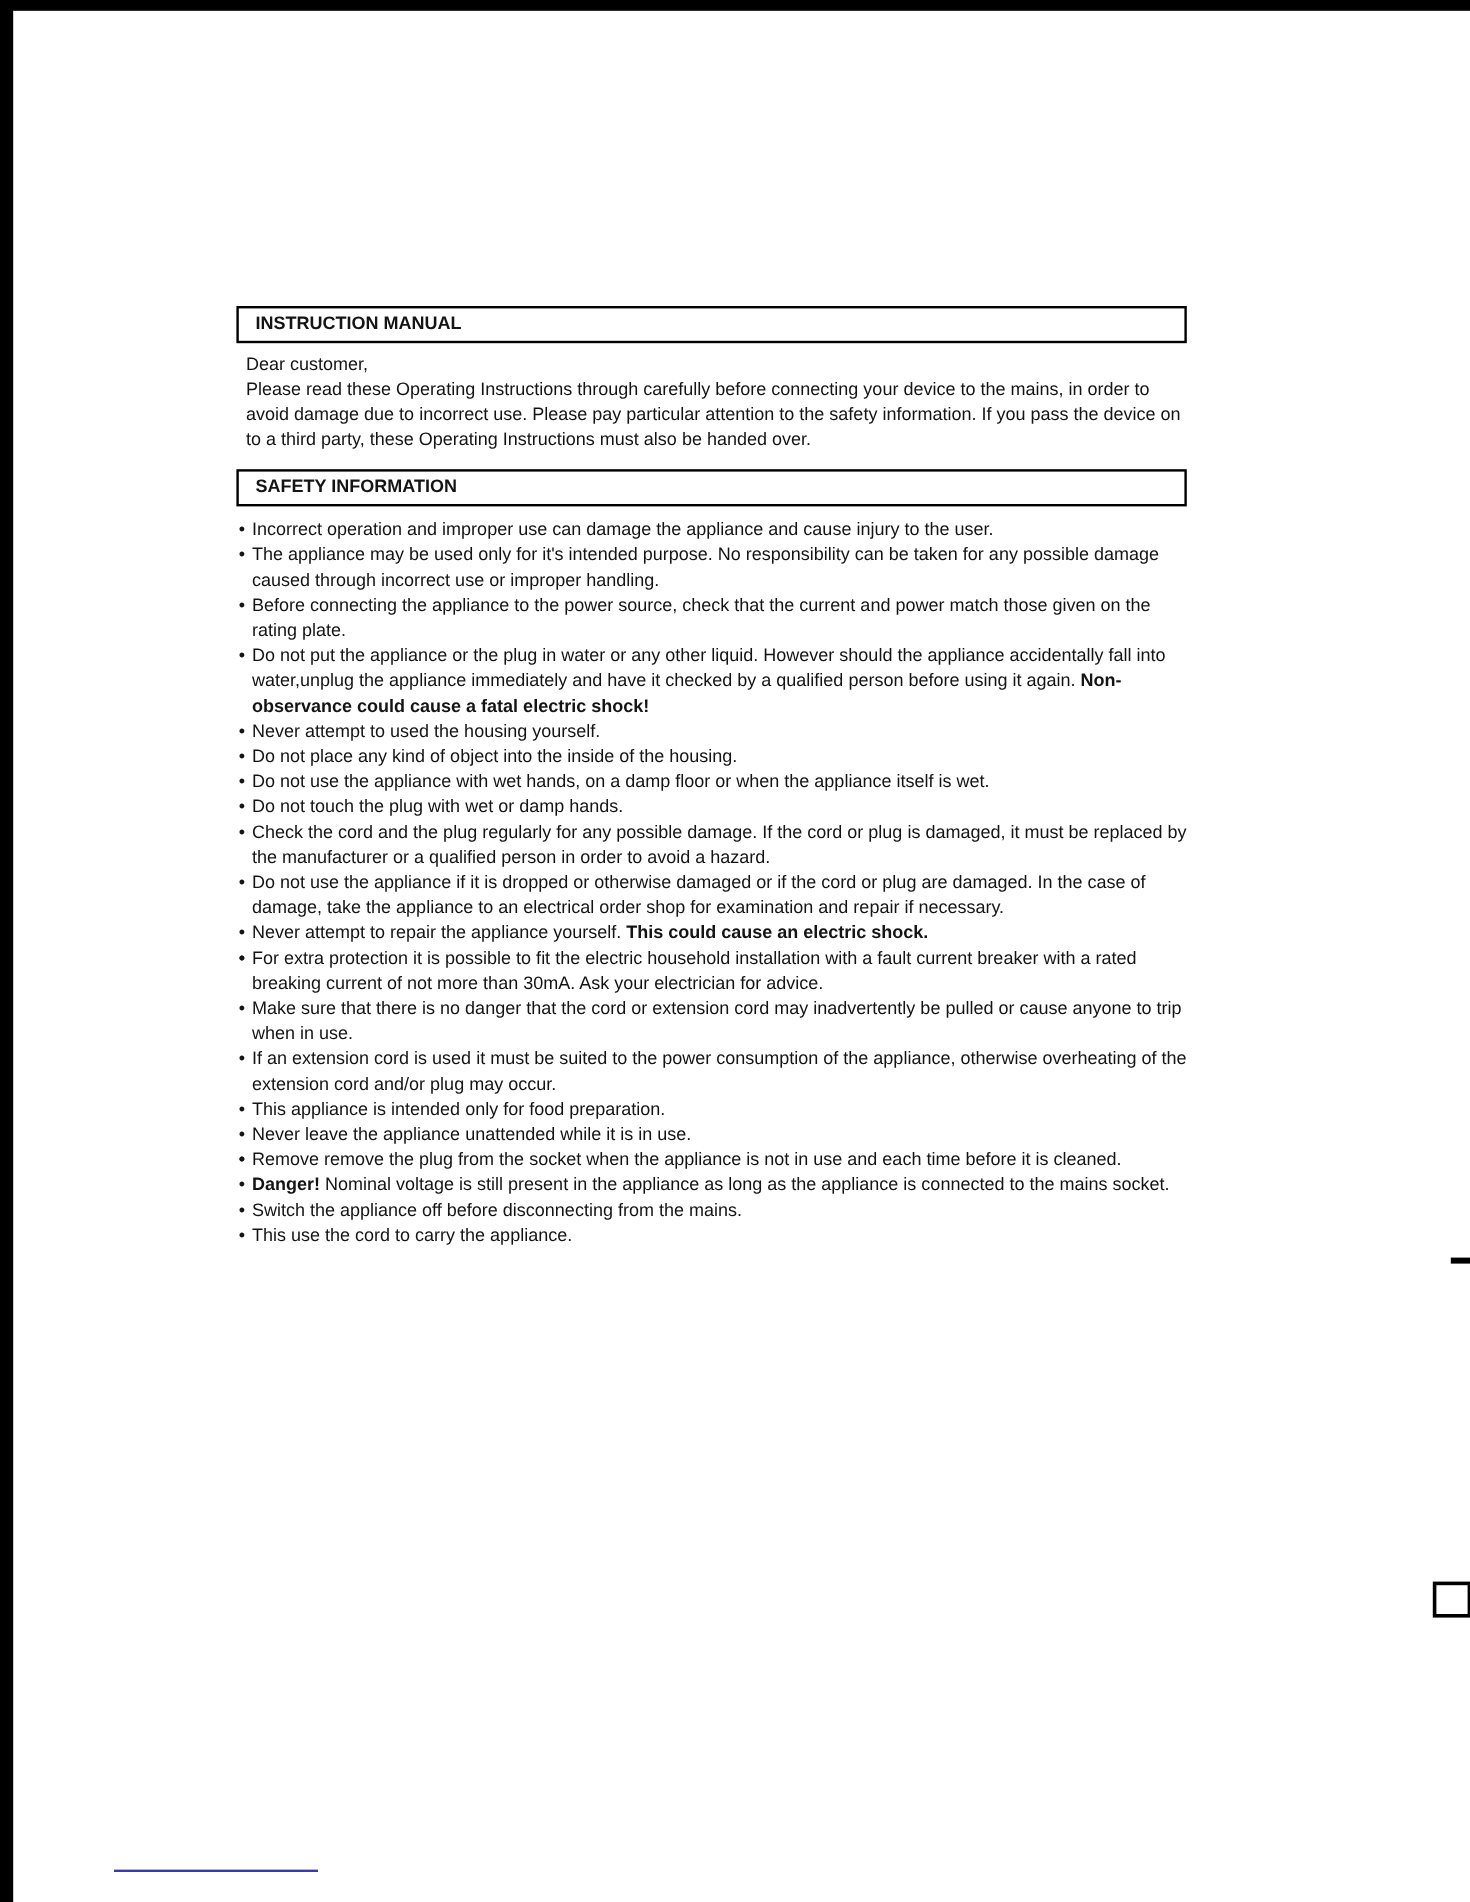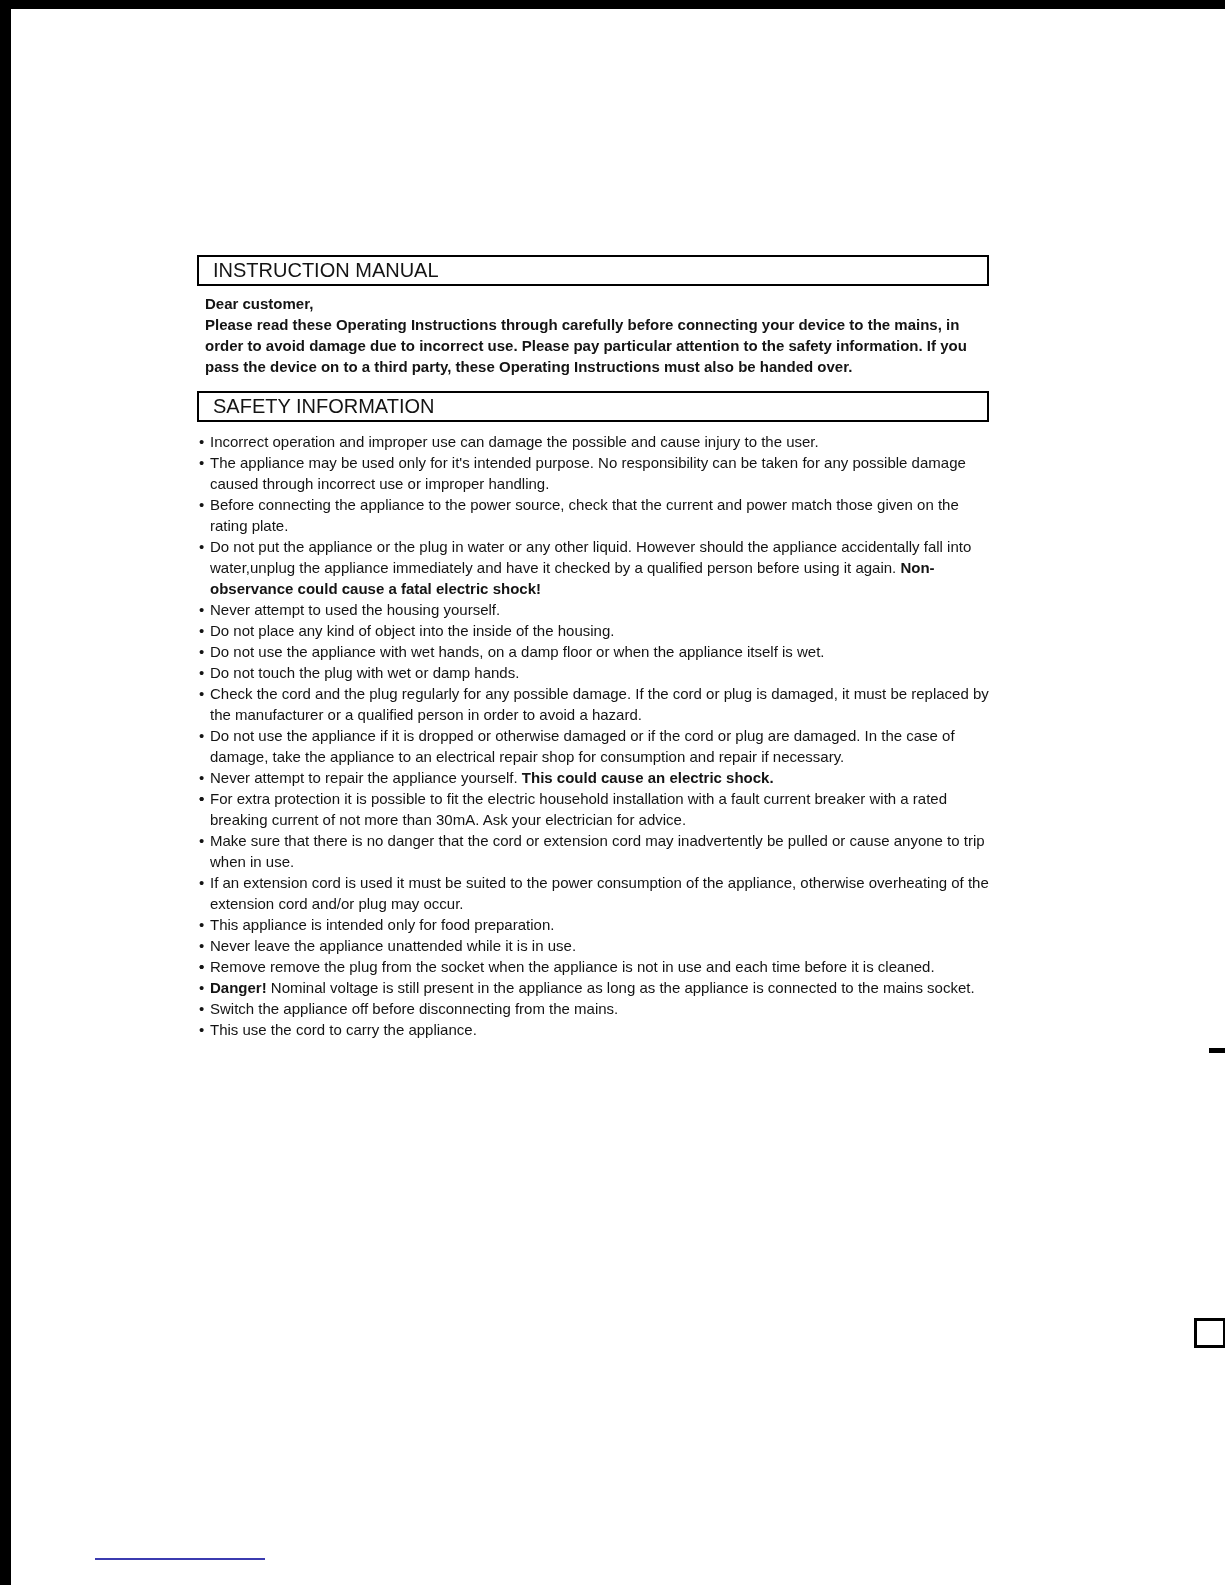--- a/index.html
+++ b/index.html
@@ -26,31 +26,30 @@
   }
   .content {
     position: absolute;
     left: 197px;
     top: 255px;
     width: 792px;
   }
   .section-box {
     border: 2px solid #000;
     padding: 3px 12px 4px 14px;
-    font-weight: 400;
-    font-size: 20px;
+    font-weight: 700;
+    font-size: 15px;
     line-height: 20px;
     background: #fff;
   }
   .section-box.second { margin-top: 4px; }
   .intro {
     margin: 7px 0 14px 8px;
     font-size: 15px;
     line-height: 21px;
-    font-weight: bold;
   }
   .safety-list {
     list-style: none;
     margin: 9px 0 0 2px;
     padding: 0;
     font-size: 15px;
     line-height: 21px;
   }
   .safety-list li {
     position: relative;
@@ -99,30 +98,30 @@
     <p class="intro">
       <span>Dear customer,</span><br>
       <span>Please read these Operating Instructions through carefully before connecting your device to the mains, in order to avoid damage due to incorrect use.  Please pay particular attention to the safety information. If you pass the device on to a third party, these Operating Instructions must also be handed over.</span>
     </p>
 
     <div class="section-box second">
       <span>SAFETY INFORMATION</span>
     </div>
 
     <ul class="safety-list" id="safety-list">
-        <li><span class="bullet">•</span><span>Incorrect operation and improper use can damage the possible and cause  injury to the user.</span></li>
+        <li><span class="bullet">•</span><span>Incorrect operation and improper use can damage the appliance and cause  injury to the user.</span></li>
         <li><span class="bullet">•</span><span>The appliance may be used only for it's intended purpose. No responsibility can be taken for any possible damage caused through incorrect use or improper handling.</span></li>
         <li><span class="bullet">•</span><span>Before connecting the appliance to the power source, check that the current and power match those given on the rating plate.</span></li>
         <li><span class="bullet">•</span><span>Do not put the appliance or the plug in water or any other liquid. However should the appliance accidentally fall into water,unplug the appliance immediately and have it checked by a qualified person before using it again. </span><span class="seg-bold">Non-observance could cause a fatal electric shock!</span></li>
         <li><span class="bullet">•</span><span>Never attempt to used the housing yourself.</span></li>
         <li><span class="bullet">•</span><span>Do not place any kind of object into the inside of the housing.</span></li>
         <li><span class="bullet">•</span><span>Do not use the appliance with wet hands, on a damp floor or when the appliance itself is wet.</span></li>
         <li><span class="bullet">•</span><span>Do not touch the plug with wet or damp hands.</span></li>
         <li><span class="bullet">•</span><span>Check the cord and the plug regularly for any possible damage. If the cord or plug is damaged, it must be replaced by the manufacturer or a qualified person in order to avoid a hazard.</span></li>
-        <li><span class="bullet">•</span><span>Do not use the appliance if it is dropped or otherwise damaged or if the cord or plug are damaged. In the case of damage, take the appliance to an electrical repair shop for consumption and repair if necessary.</span></li>
+        <li><span class="bullet">•</span><span>Do not use the appliance if it is dropped or otherwise damaged or if the cord or plug are damaged. In the case of damage, take the appliance to an electrical order shop for examination and repair if necessary.</span></li>
         <li><span class="bullet">•</span><span>Never attempt to repair the appliance yourself. </span><span class="seg-bold">This could cause an electric shock.</span></li>
         <li><span class="bullet">•</span></li>
         <li><span class="bullet">•</span><span>For extra protection it is possible to fit the electric household installation with a fault current breaker with a rated breaking current of not more than 30mA. Ask your electrician for advice.</span></li>
         <li><span class="bullet">•</span><span>Make sure that there is no danger that the cord or extension cord may inadvertently be pulled or cause anyone to trip when in use.</span></li>
         <li><span class="bullet">•</span><span>If an extension cord is used it must be suited to the power consumption of the appliance, otherwise overheating of the extension cord and/or plug may occur.</span></li>
         <li><span class="bullet">•</span><span>This appliance is intended only for food preparation.</span></li>
         <li><span class="bullet">•</span><span>Never leave the appliance unattended while it is in use.</span></li>
         <li><span class="bullet">•</span></li>
         <li><span class="bullet">•</span><span>Remove remove the plug from the socket when the appliance is not in use and each time before it is cleaned.</span></li>
         <li><span class="bullet">•</span><span class="seg-bold">Danger!</span><span> Nominal voltage is still present in the appliance as long as the appliance is connected to the mains socket.</span></li>

